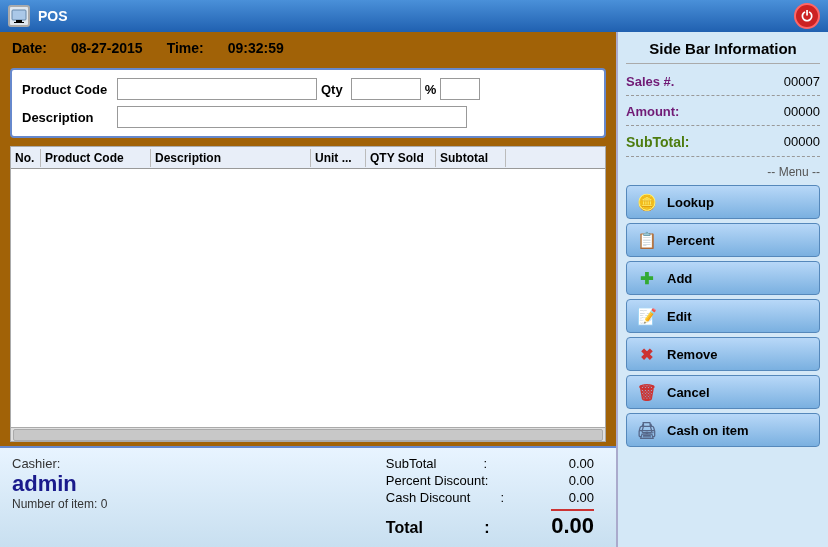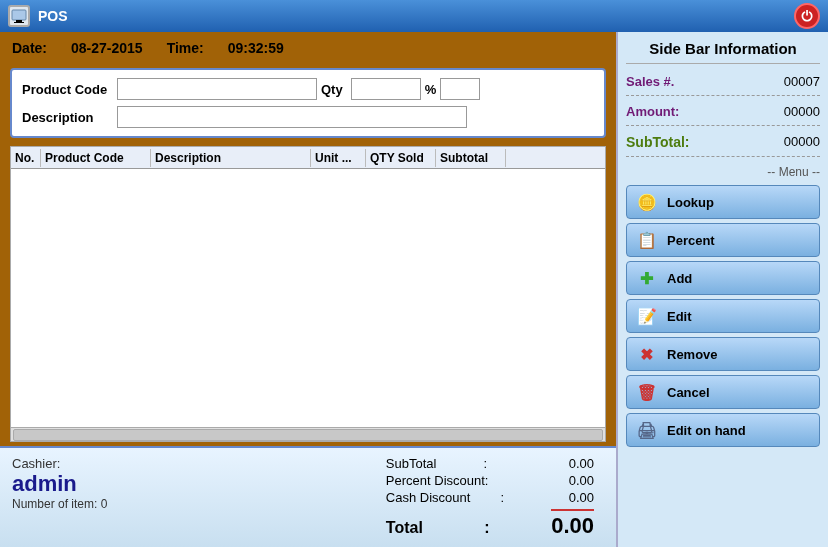--- a/index.html
+++ b/index.html
@@ -403,18 +403,18 @@
         <div class="menu-btn">
           <span class="btn-icon icon-remove">✖</span>
           <span>Remove</span>
         </div>
         <div class="menu-btn">
           <span class="btn-icon icon-cancel">🗑</span>
           <span>Cancel</span>
         </div>
         <div class="menu-btn">
           <span class="btn-icon icon-cash">🖨</span>
-          <span>Edit on hand</span>
+          <span>Cash on item</span>
         </div>
       </div>
   </div>
 
 </div>
 
 </body></html>

